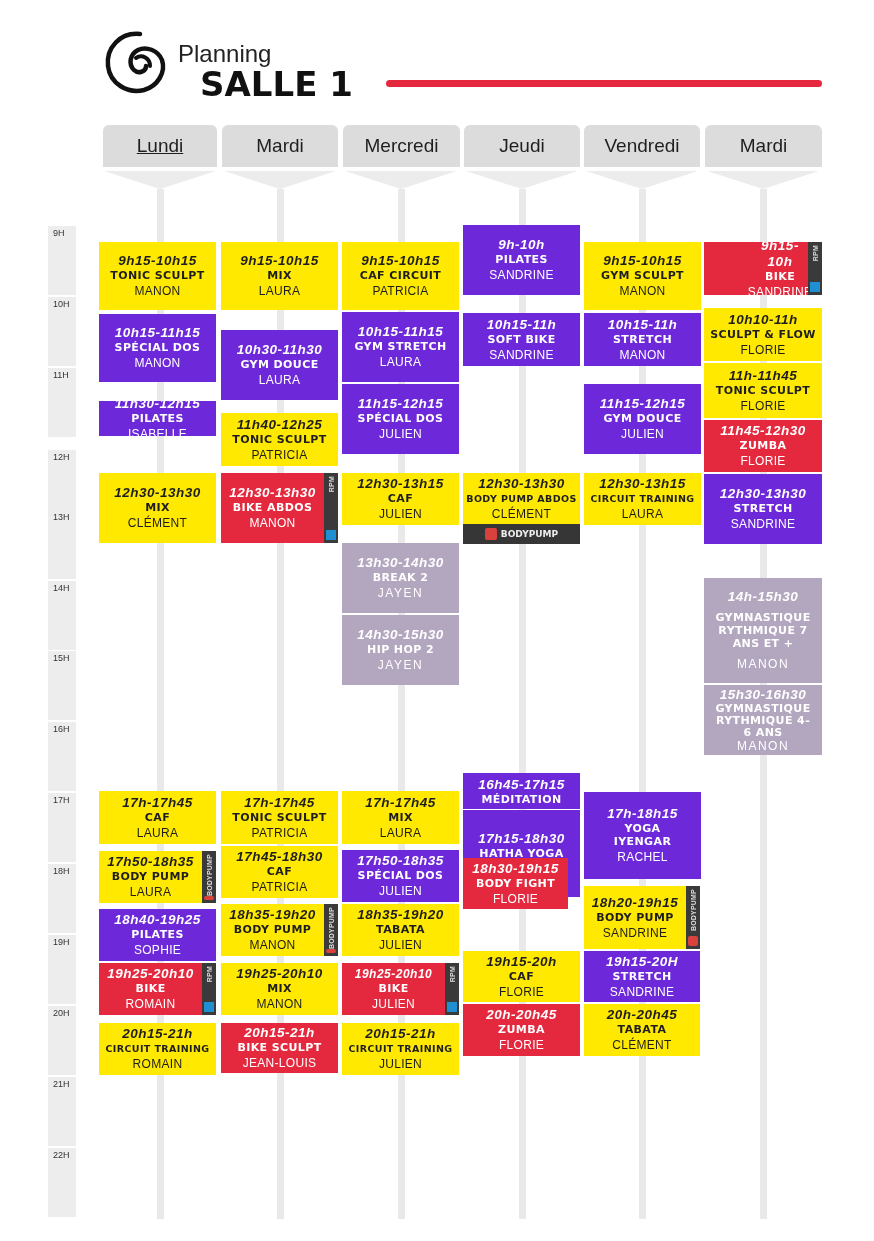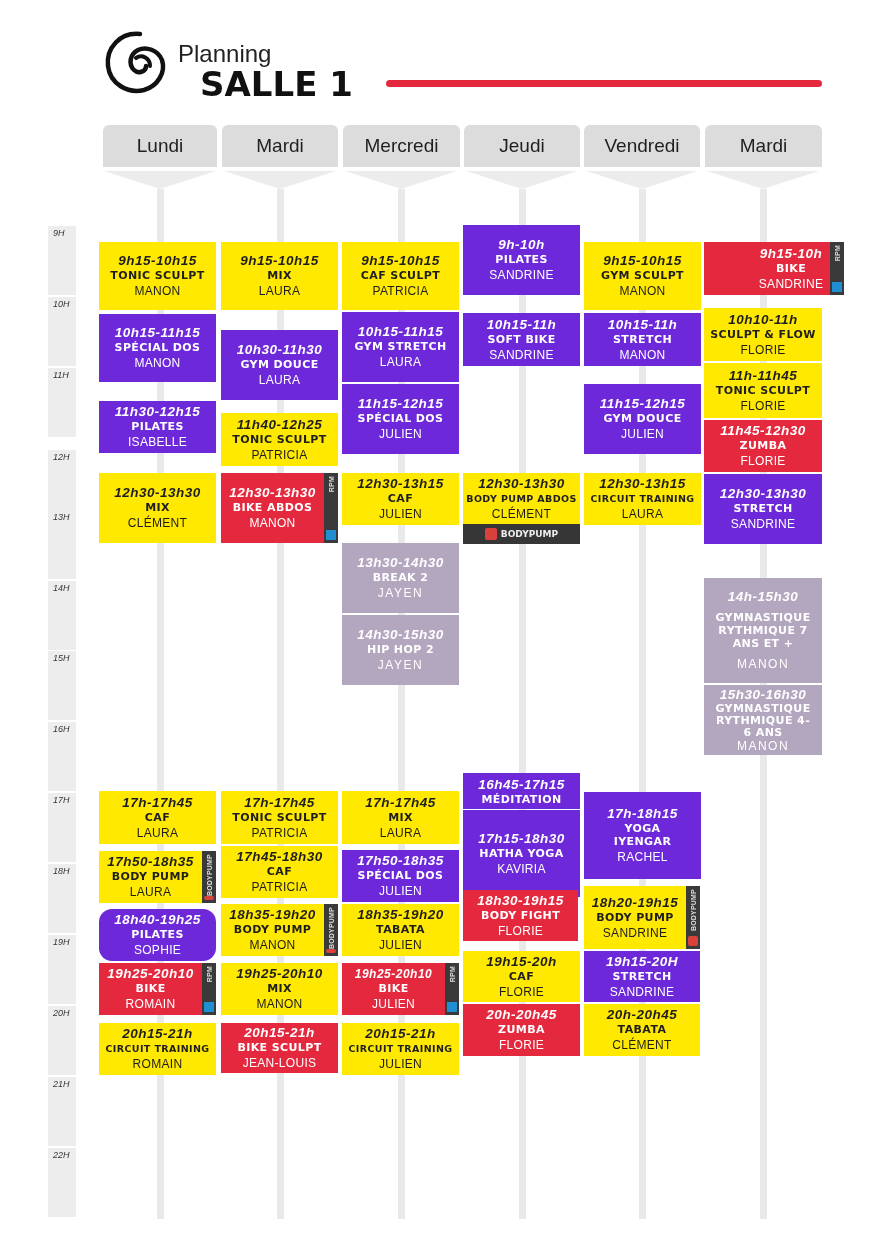--- a/index.html
+++ b/index.html
@@ -8,21 +8,21 @@
   .title-small { position: absolute; left: 178px; top: 40px; font-size: 24px; color: #222; font-family: "Liberation Sans", sans-serif; }
   .title-big { position: absolute; left: 200px; top: 64px; font-size: 34px; font-weight: 900; color: #111; font-family: "DejaVu Sans", sans-serif; letter-spacing: 0px; }
   .red-line { position: absolute; left: 386px; top: 80px; width: 436px; height: 7px; border-radius: 4px; background: #e4293f; }
 
   .day-head { position: absolute; top: 125px; height: 42px; background: #dcdcdc; border-radius: 6px 6px 0 0; display: flex; align-items: center; justify-content: center; font-size: 19px; color: #1f1f1f; }
   .day-arrow { position: absolute; top: 171px; width: 0; height: 0; border-left: 56px solid transparent; border-right: 56px solid transparent; border-top: 18px solid #ececec; }
   .day-stem { position: absolute; top: 189px; width: 7px; height: 1030px; background: #e9e9e9; }
 
   .hour-col { position: absolute; left: 48px; width: 28px; }
   .hour-cell { position: absolute; left: 0; width: 28px; height: 69px; background: #ededed; }
-  .hour-label { position: absolute; left: 5px; top: 2px; font-size: 9px; color: #333; font-style: italic; }
+  .hour-label { position: absolute; left: 5px; top: 2px; font-size: 9px; color: #333; }
 
   .event { position: absolute; box-sizing: border-box; display: flex; flex-direction: column; align-items: center; justify-content: center; text-align: center; overflow: hidden; }
   .event.yellow { background: #ffe900; color: #1e1e1e; }
   .event.green { background: #6d28d9; color: #ffffff; }
   .event.green .ev-time { color: #ffffff; }
   .event.red { background: #e4293f; color: #ffffff; }
   .event.purple { background: #b3a7bf; color: #ffffff; }
   .ev-time { font-size: 13.5px; font-weight: 700; font-style: italic; line-height: 16px; letter-spacing: 0.5px; }
   .ev-name { font-size: 11px; font-weight: 900; line-height: 13px; font-family: "DejaVu Sans", sans-serif; letter-spacing: 0.4px; }
   .ev-name.small { font-size: 9.5px; }
@@ -41,21 +41,21 @@
 <body>
 
 <svg class="logo" viewBox="0 0 72 72">
   <path d="M38 6 C18 4 4 20 6 38 C8 56 26 66 42 62 C56 58 64 44 60 32 C56 22 44 18 36 22 C28 26 26 36 32 42 C36 46 44 44 44 38" fill="none" stroke="#111" stroke-width="4.5" stroke-linecap="round"></path>
   <path d="M48 38 C48 30 40 26 34 30" fill="none" stroke="#111" stroke-width="4" stroke-linecap="round"></path>
 </svg>
 <div class="title-small">Planning</div>
 <div class="title-big">SALLE 1</div>
 <div class="red-line"></div>
 
-<div class="day-head" style="left:103px;width:114px;">Lundi</div>
+<div class="day-head" style="left:103px;width:114px;text-decoration:underline;">Lundi</div>
 <div class="day-head" style="left:222px;width:116px;">Mardi</div>
 <div class="day-head" style="left:343px;width:117px;">Mercredi</div>
 <div class="day-head" style="left:464px;width:116px;">Jeudi</div>
 <div class="day-head" style="left:584px;width:116px;">Vendredi</div>
 <div class="day-head" style="left:705px;width:117px;">Mardi</div>
 
 <div class="day-arrow" style="left:104px;"></div>
 <div class="day-arrow" style="left:224px;"></div>
 <div class="day-arrow" style="left:345px;"></div>
 <div class="day-arrow" style="left:466px;"></div>
@@ -117,21 +117,21 @@
 <div class="event yellow" style="left:99px;top:242px;width:117px;height:68px;">
   <div class="ev-time">9h15-10h15</div>
   <div class="ev-name">TONIC SCULPT</div>
   <div class="ev-coach">MANON</div>
 </div>
 <div class="event green" style="left:99px;top:314px;width:117px;height:68px;">
   <div class="ev-time">10h15-11h15</div>
   <div class="ev-name">SPÉCIAL DOS</div>
   <div class="ev-coach">MANON</div>
 </div>
-<div class="event green" style="left:99px;top:401px;width:117px;height:52px;">
+<div class="event green" style="left:99px;top:401px;width:117px;height:35px;">
   <div class="ev-time">11h30-12h15</div>
   <div class="ev-name">PILATES</div>
   <div class="ev-coach">ISABELLE</div>
 </div>
 <div class="event yellow" style="left:99px;top:473px;width:117px;height:70px;">
   <div class="ev-time">12h30-13h30</div>
   <div class="ev-name">MIX</div>
   <div class="ev-coach">CLÉMENT</div>
 </div>
 <div class="event yellow" style="left:99px;top:791px;width:117px;height:53px;">
@@ -141,21 +141,21 @@
 </div>
 <div class="event yellow has-badge" style="left:99px;top:851px;width:117px;height:52px;">
   <div class="ev-time">17h50-18h35</div>
   <div class="ev-name">BODY PUMP</div>
   <div class="ev-coach">LAURA</div>
   <div class="badge">
       <span class="badge-text">BODYPUMP</span>
       <span class="badge-icon-pump"></span>
     </div>
 </div>
-<div class="event green" style="left:99px;top:909px;width:117px;height:52px;border-radius:13px;">
+<div class="event green" style="left:99px;top:909px;width:117px;height:52px;">
   <div class="ev-time">18h40-19h25</div>
   <div class="ev-name">PILATES</div>
   <div class="ev-coach">SOPHIE</div>
 </div>
 <div class="event red has-badge" style="left:99px;top:963px;width:117px;height:52px;">
   <div class="ev-time">19h25-20h10</div>
   <div class="ev-name">BIKE</div>
   <div class="ev-coach">ROMAIN</div>
   <div class="badge">
       <span class="badge-text">RPM</span>
@@ -217,21 +217,21 @@
   <div class="ev-coach">MANON</div>
 </div>
 <div class="event red" style="left:221px;top:1023px;width:117px;height:50px;">
   <div class="ev-time">20h15-21h</div>
   <div class="ev-name">BIKE SCULPT</div>
   <div class="ev-coach">JEAN-LOUIS</div>
 </div>
 
 <div class="event yellow" style="left:342px;top:242px;width:117px;height:68px;">
   <div class="ev-time">9h15-10h15</div>
-  <div class="ev-name">CAF SCULPT</div>
+  <div class="ev-name">CAF CIRCUIT</div>
   <div class="ev-coach">PATRICIA</div>
 </div>
 <div class="event green" style="left:342px;top:312px;width:117px;height:70px;">
   <div class="ev-time">10h15-11h15</div>
   <div class="ev-name">GYM STRETCH</div>
   <div class="ev-coach">LAURA</div>
 </div>
 <div class="event green" style="left:342px;top:384px;width:117px;height:70px;">
   <div class="ev-time">11h15-12h15</div>
   <div class="ev-name">SPÉCIAL DOS</div>
@@ -303,21 +303,21 @@
 </div>
 <div class="event green" style="left:463px;top:773px;width:117px;height:36px;">
   <div class="ev-time">16h45-17h15</div>
   <div class="ev-name">MÉDITATION</div>
 </div>
 <div class="event green" style="left:463px;top:810px;width:117px;height:87px;">
   <div class="ev-time">17h15-18h30</div>
   <div class="ev-name">HATHA YOGA</div>
   <div class="ev-coach">KAVIRIA</div>
 </div>
-<div class="event red" style="left:463px;top:890px;width:115px;height:51px;">
+<div class="event red" style="left:463px;top:858px;width:105px;height:51px;">
   <div class="ev-time">18h30-19h15</div>
   <div class="ev-name">BODY FIGHT</div>
   <div class="ev-coach">FLORIE</div>
 </div>
 <div class="event yellow" style="left:463px;top:951px;width:117px;height:51px;">
   <div class="ev-time">19h15-20h</div>
   <div class="ev-name">CAF</div>
   <div class="ev-coach">FLORIE</div>
 </div>
 <div class="event red" style="left:463px;top:1004px;width:117px;height:52px;">
@@ -364,21 +364,21 @@
   <div class="ev-time">19h15-20H</div>
   <div class="ev-name">STRETCH</div>
   <div class="ev-coach">SANDRINE</div>
 </div>
 <div class="event yellow" style="left:584px;top:1004px;width:116px;height:52px;">
   <div class="ev-time">20h-20h45</div>
   <div class="ev-name">TABATA</div>
   <div class="ev-coach">CLÉMENT</div>
 </div>
 
-<div class="event red has-badge" style="left:704px;top:242px;width:140px;height:53px;padding-left:48px;">
+<div class="event red has-badge" style="left:704px;top:242px;width:118px;height:53px;padding-left:48px;">
   <div class="ev-time">9h15-10h</div>
   <div class="ev-name">BIKE</div>
   <div class="ev-coach">SANDRINE</div>
   <div class="badge">
       <span class="badge-text">RPM</span>
       <span class="badge-icon-rpm"></span>
     </div>
 </div>
 <div class="event yellow" style="left:704px;top:308px;width:118px;height:53px;">
   <div class="ev-time">10h10-11h</div>

